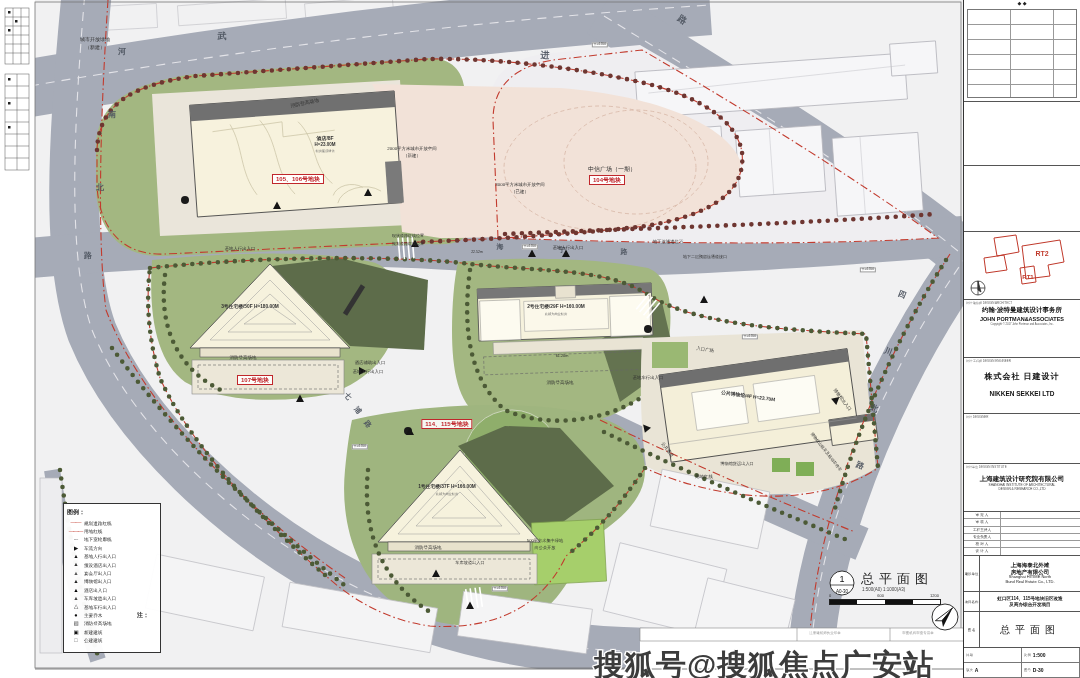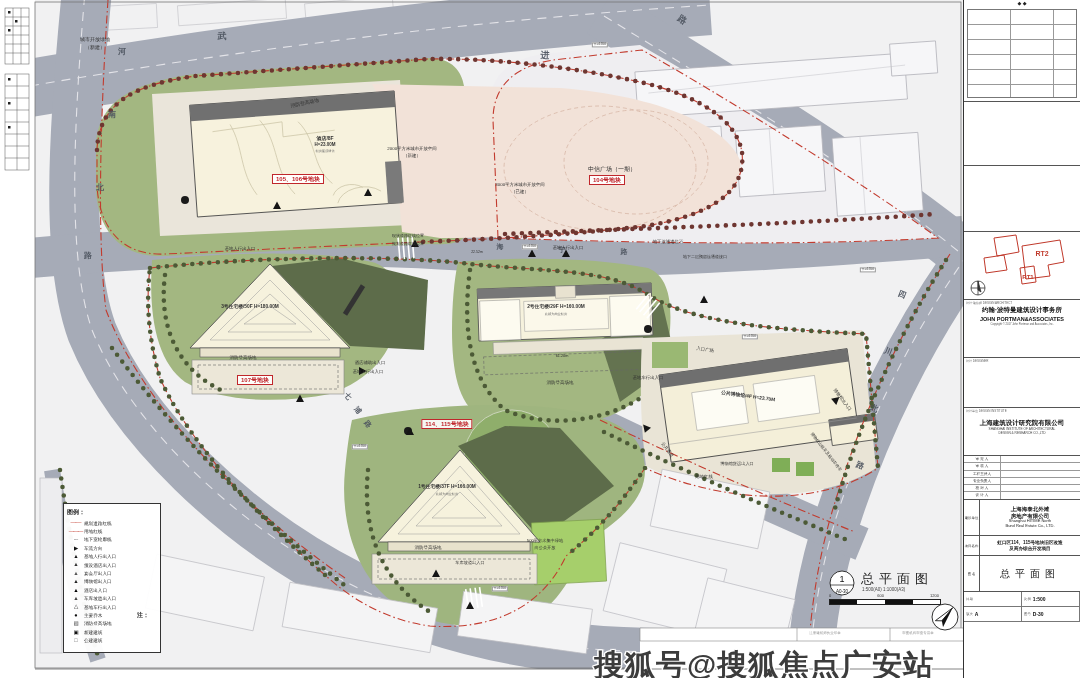--- a/index.html
+++ b/index.html
@@ -438,20 +438,25 @@
     <div class="tb-addr-line"></div>
           <div class="tb-addr-line"></div>
           <div class="tb-addr-line"></div>
           <div class="tb-addr-line"></div>
           <div class="tb-addr-line"></div>
           <div class="tb-addr-line"></div>
         </div>
     <div class="tb-copy">Copyright © 2017 John Portman and Associates, Inc.</div>
   </div>
 
+  <div class="tb-sec" style="height:56px">
+    <div class="tb-label">设计·工程师  DESIGN ENGINEER</div>
+    <div class="tb-zh-big">株式会社 日建设计</div>
+    <div class="tb-en-big">NIKKEN SEKKEI LTD</div>
+  </div>
 
   <div class="tb-sec" style="height:50px">
     <div class="tb-label">设计  DESIGNER</div>
   </div>
 
   <div class="tb-sec" style="height:48px">
     <div class="tb-label">设计单位  DESIGN INSTITUTE</div>
     <div class="tb-zh" style="margin-top:6px">上海建筑设计研究院有限公司</div>
     <div class="tb-inst-en">SHANGHAI  INSTITUTE  OF  ARCHITECTURAL</div>
     <div class="tb-inst-en">DESIGN  &amp;  RESEARCH  CO.,LTD</div>

